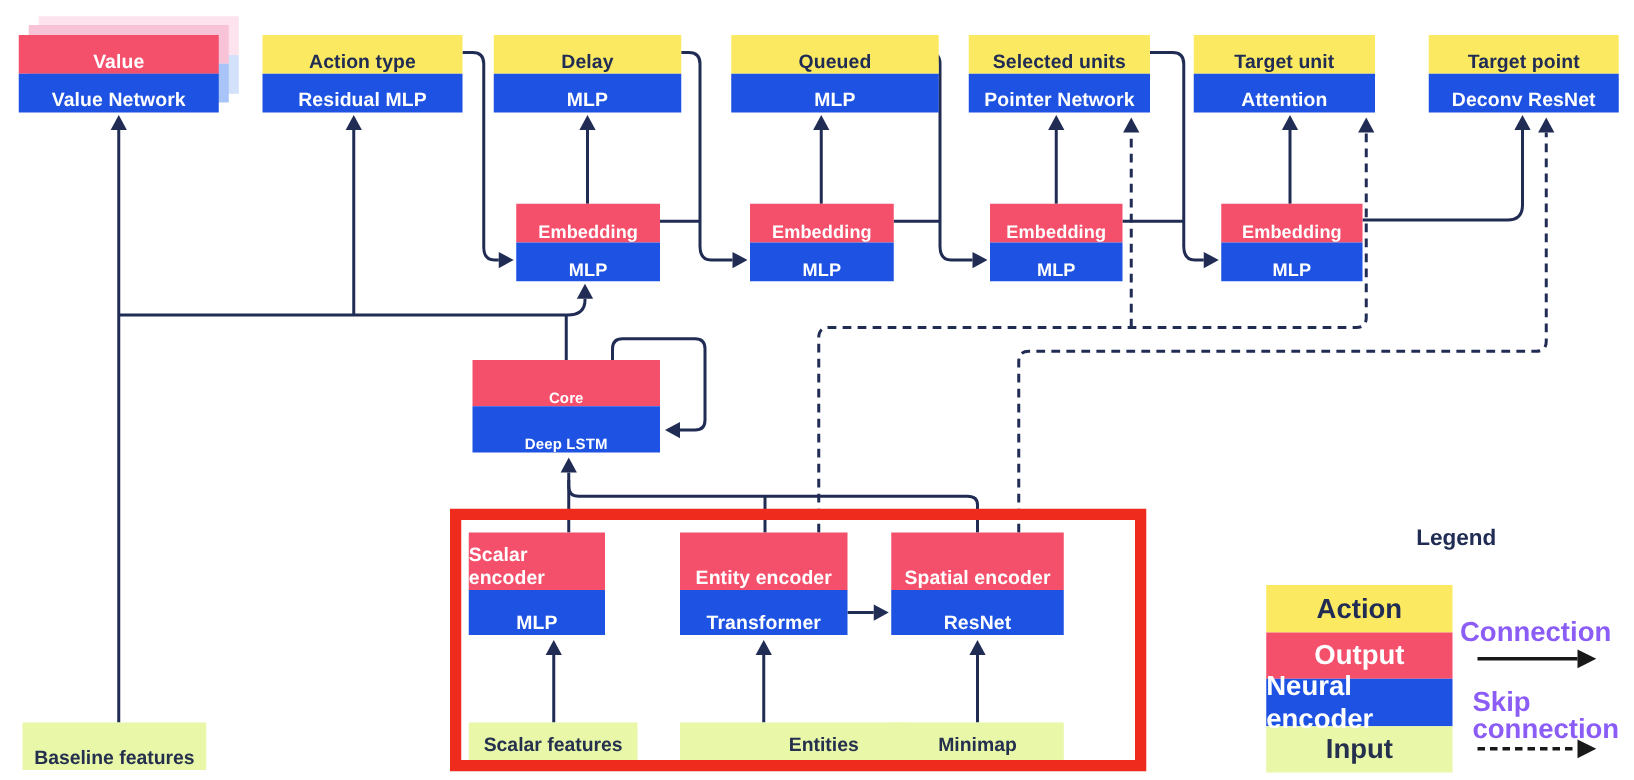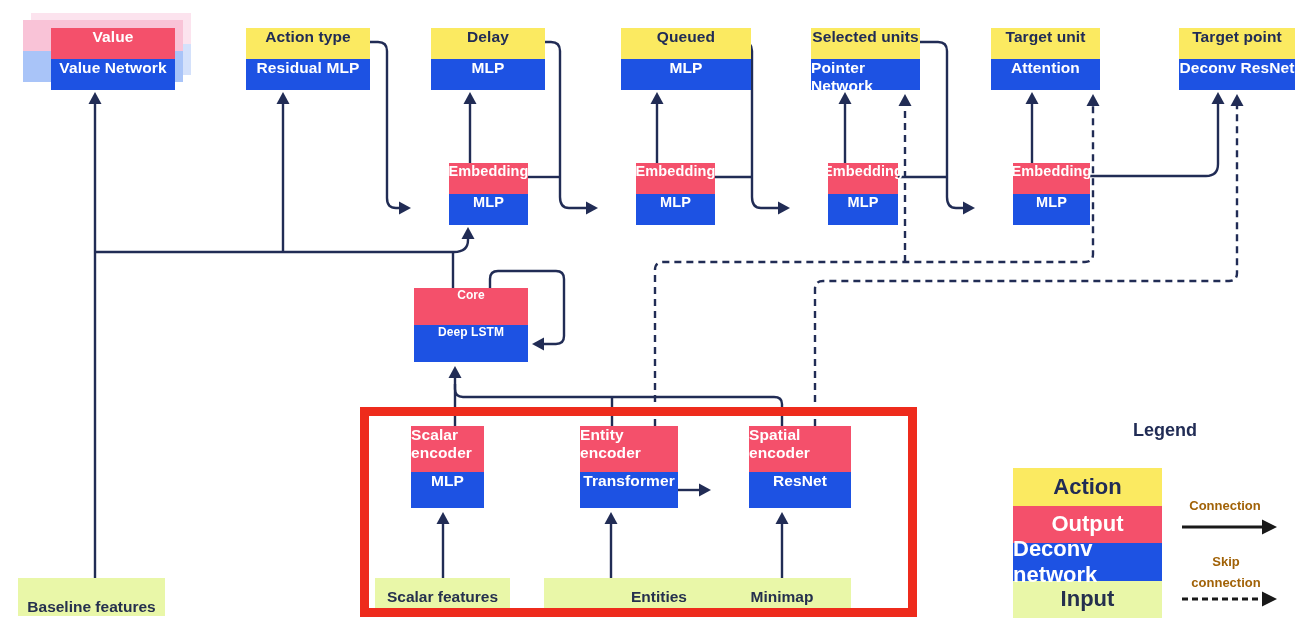--- a/index.html
+++ b/index.html
@@ -7,22 +7,22 @@
     --navy:#212c55; --red:#ee2b1c;
   }
   html,body{margin:0;padding:0;background:#ffffff;}
   .stage{
     position:relative;width:1307px;height:624px;overflow:hidden;background:#fff;
     font-family:"Liberation Sans","DejaVu Sans",sans-serif;
   }
   svg.wires{position:absolute;left:0;top:0;z-index:0;}
   .node{position:absolute;z-index:1;}
   .half{
-    display:flex;align-items:flex-start;justify-content:center;
-    font-size:15.5px;font-weight:600;letter-spacing:.1px;margin-left:36px;
+    display:flex;align-items:flex-end;justify-content:center;
+    font-size:15.5px;font-weight:600;letter-spacing:.1px;
   }
   .head .half{height:31px;}
   .emb .half{height:31px;font-size:14.5px;}
   .core .half{height:37px;font-size:12px;}
   .enc .half.t{height:46px;}
   .enc .half.b{height:36px;}
   .h-yellow{background:var(--yellow);color:var(--navy);}
   .h-pink{background:var(--pink);color:#ffffff;}
   .h-blue{background:var(--blue);color:#ffffff;}
   .input-box{
@@ -73,22 +73,22 @@
   .legend-box{position:absolute;left:1013px;top:468px;width:149px;z-index:1;}
   .legend-row{
     height:37.5px;display:flex;align-items:center;justify-content:center;
     font-size:22px;font-weight:600;
   }
   .lr-action{background:var(--yellow);color:var(--navy);}
   .lr-output{background:var(--pink);color:#fff;}
   .lr-network{background:var(--blue);color:#fff;}
   .lr-input{background:var(--green);color:#25304e;}
   .conn-label{
-    position:absolute;z-index:1;color:#a16207;font-weight:600;
-    text-align:center;font-size:13px;line-height:21px;
+    position:absolute;z-index:1;color:#8b5cf6;font-weight:600;
+    font-size:22px;line-height:21px;
   }
   #lbl-connection{left:1168px;top:495px;width:114px;}
   #lbl-skip{left:1178px;top:551px;width:96px;}
 </style>
 </head>
 <body>
 
 <div class="stage">
 
   <svg class="wires" width="1307" height="624" viewBox="0 0 1307 624">
@@ -312,21 +312,21 @@
 
   <div class="legend-title">Legend</div>
   <div class="legend-box">
     <div class="legend-row lr-action">
         <span>Action</span>
       </div>
     <div class="legend-row lr-output">
         <span>Output</span>
       </div>
     <div class="legend-row lr-network">
-        <span>Deconv network</span>
+        <span>Neural encoder</span>
       </div>
     <div class="legend-row lr-input">
         <span>Input</span>
       </div>
   </div>
   <div class="conn-label" id="lbl-connection">Connection</div>
   <div class="conn-label" id="lbl-skip">Skip connection</div>
 
 </div>
 

